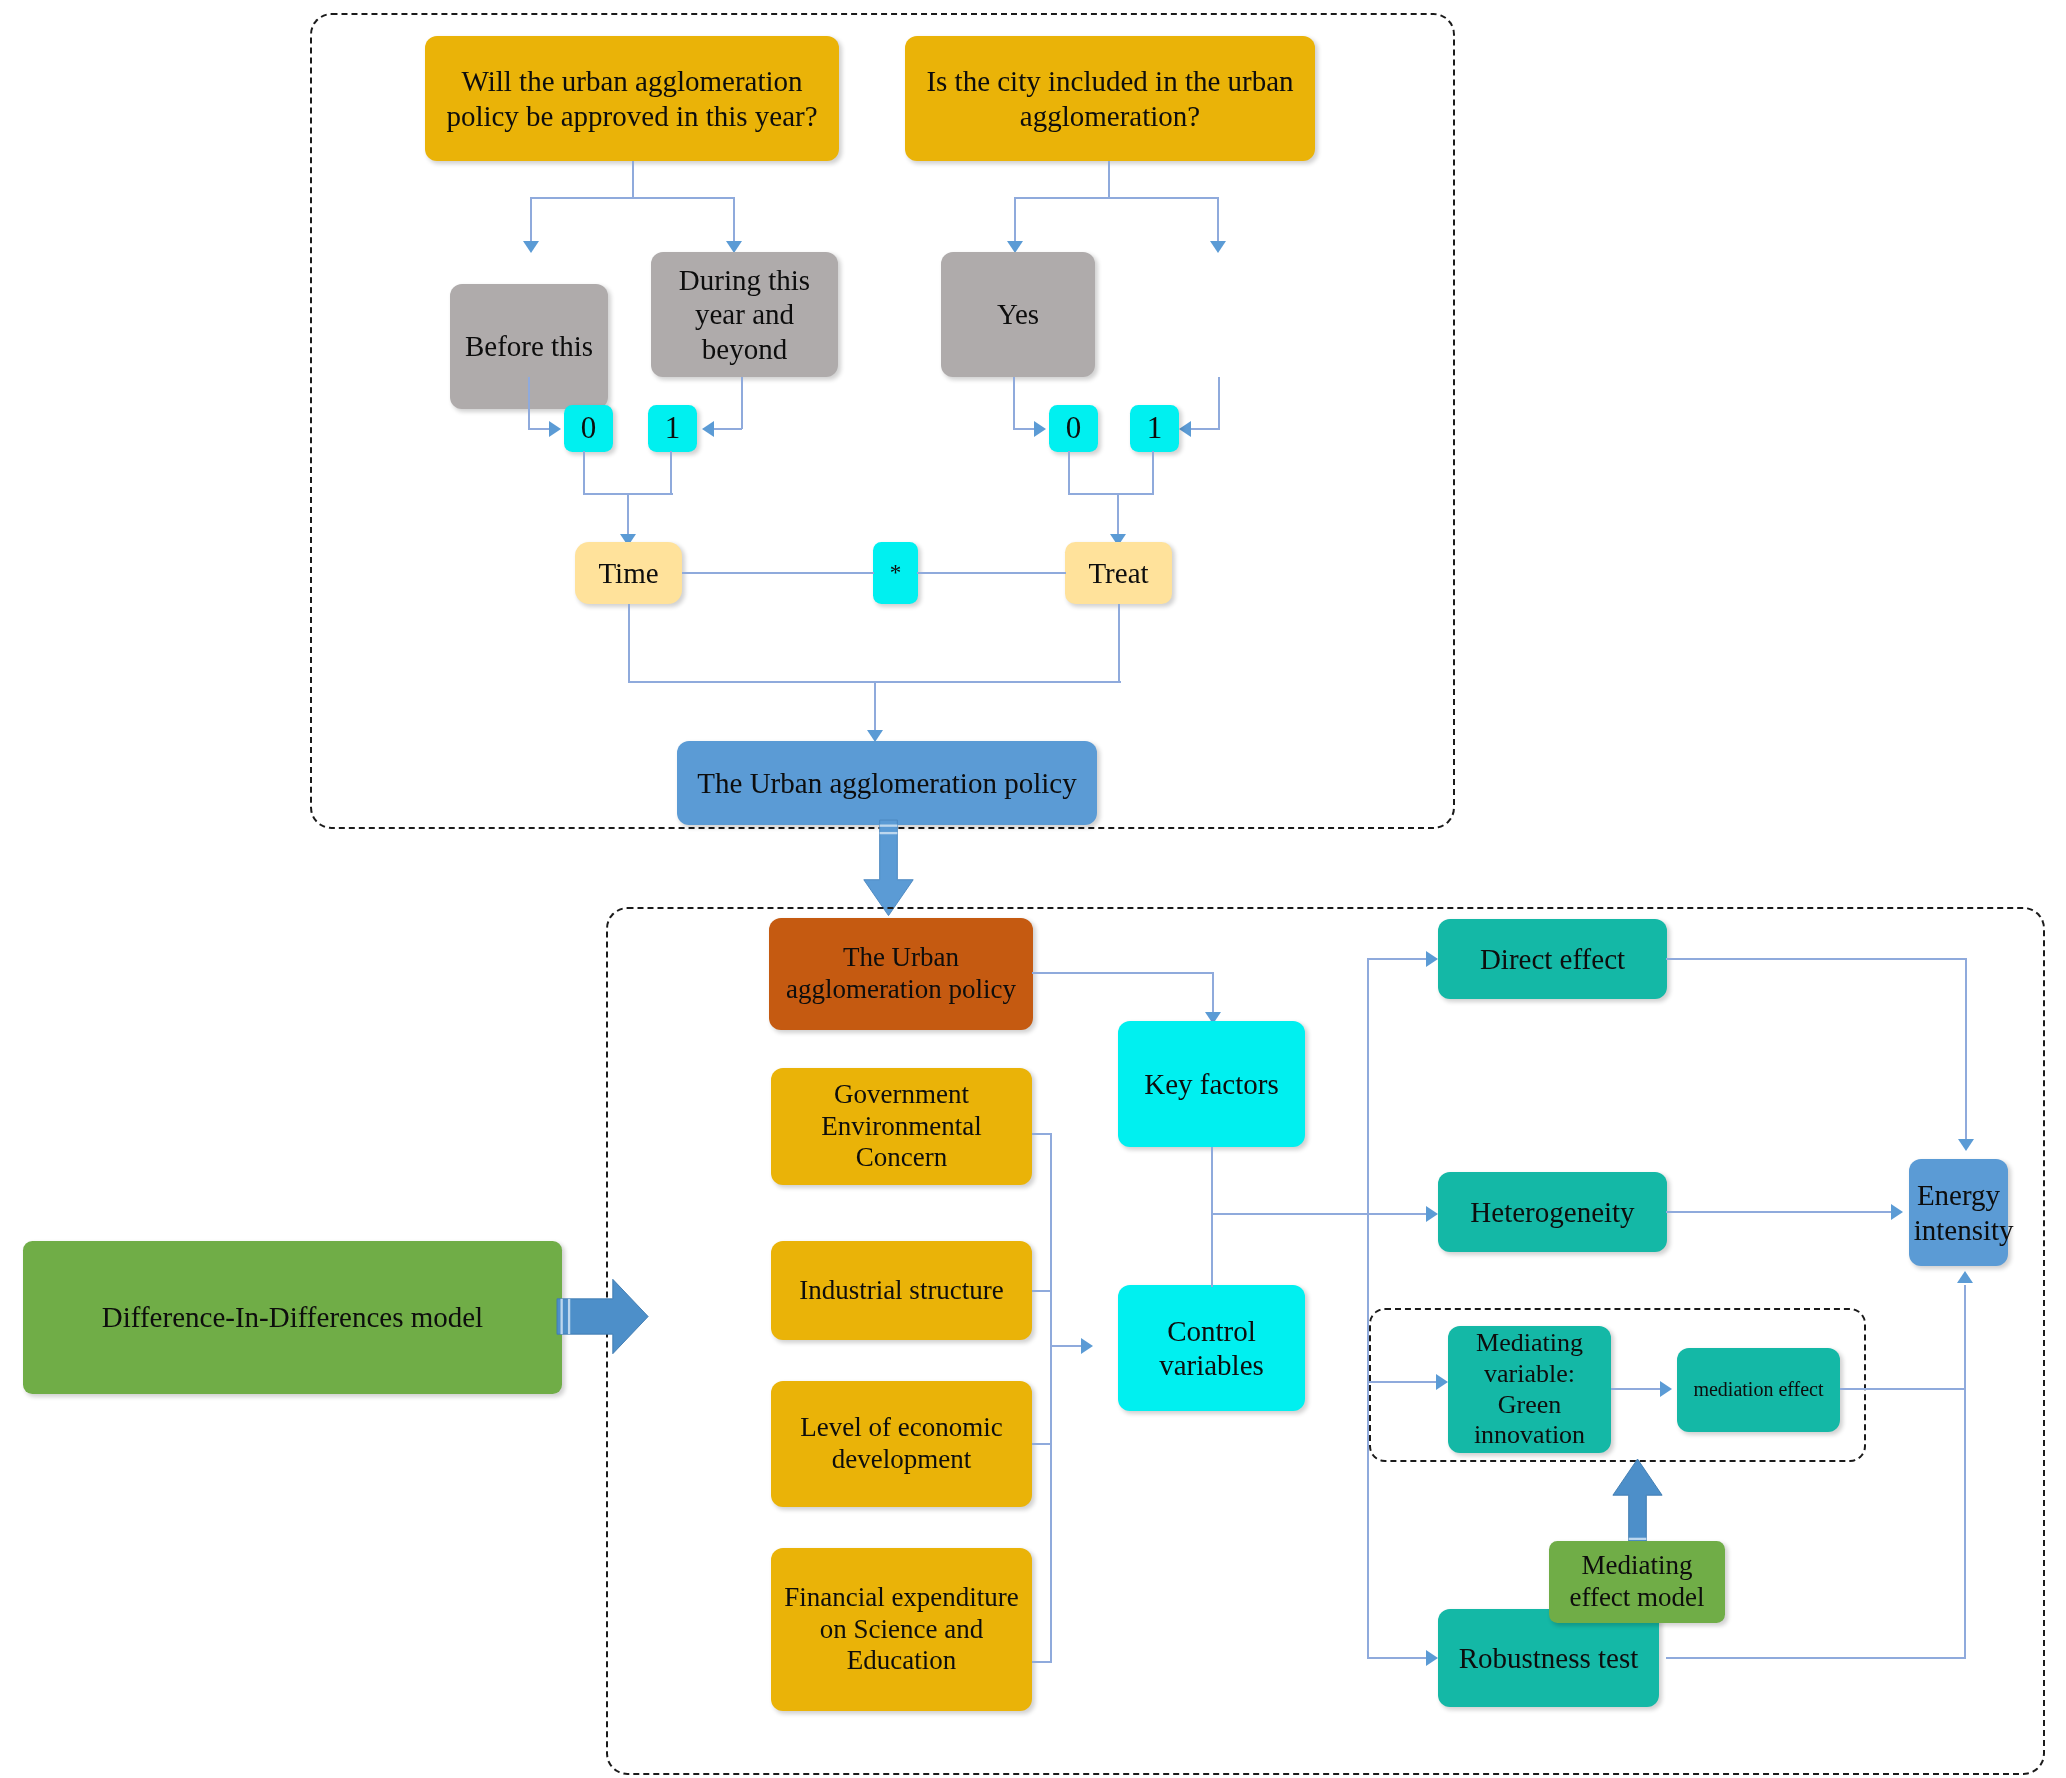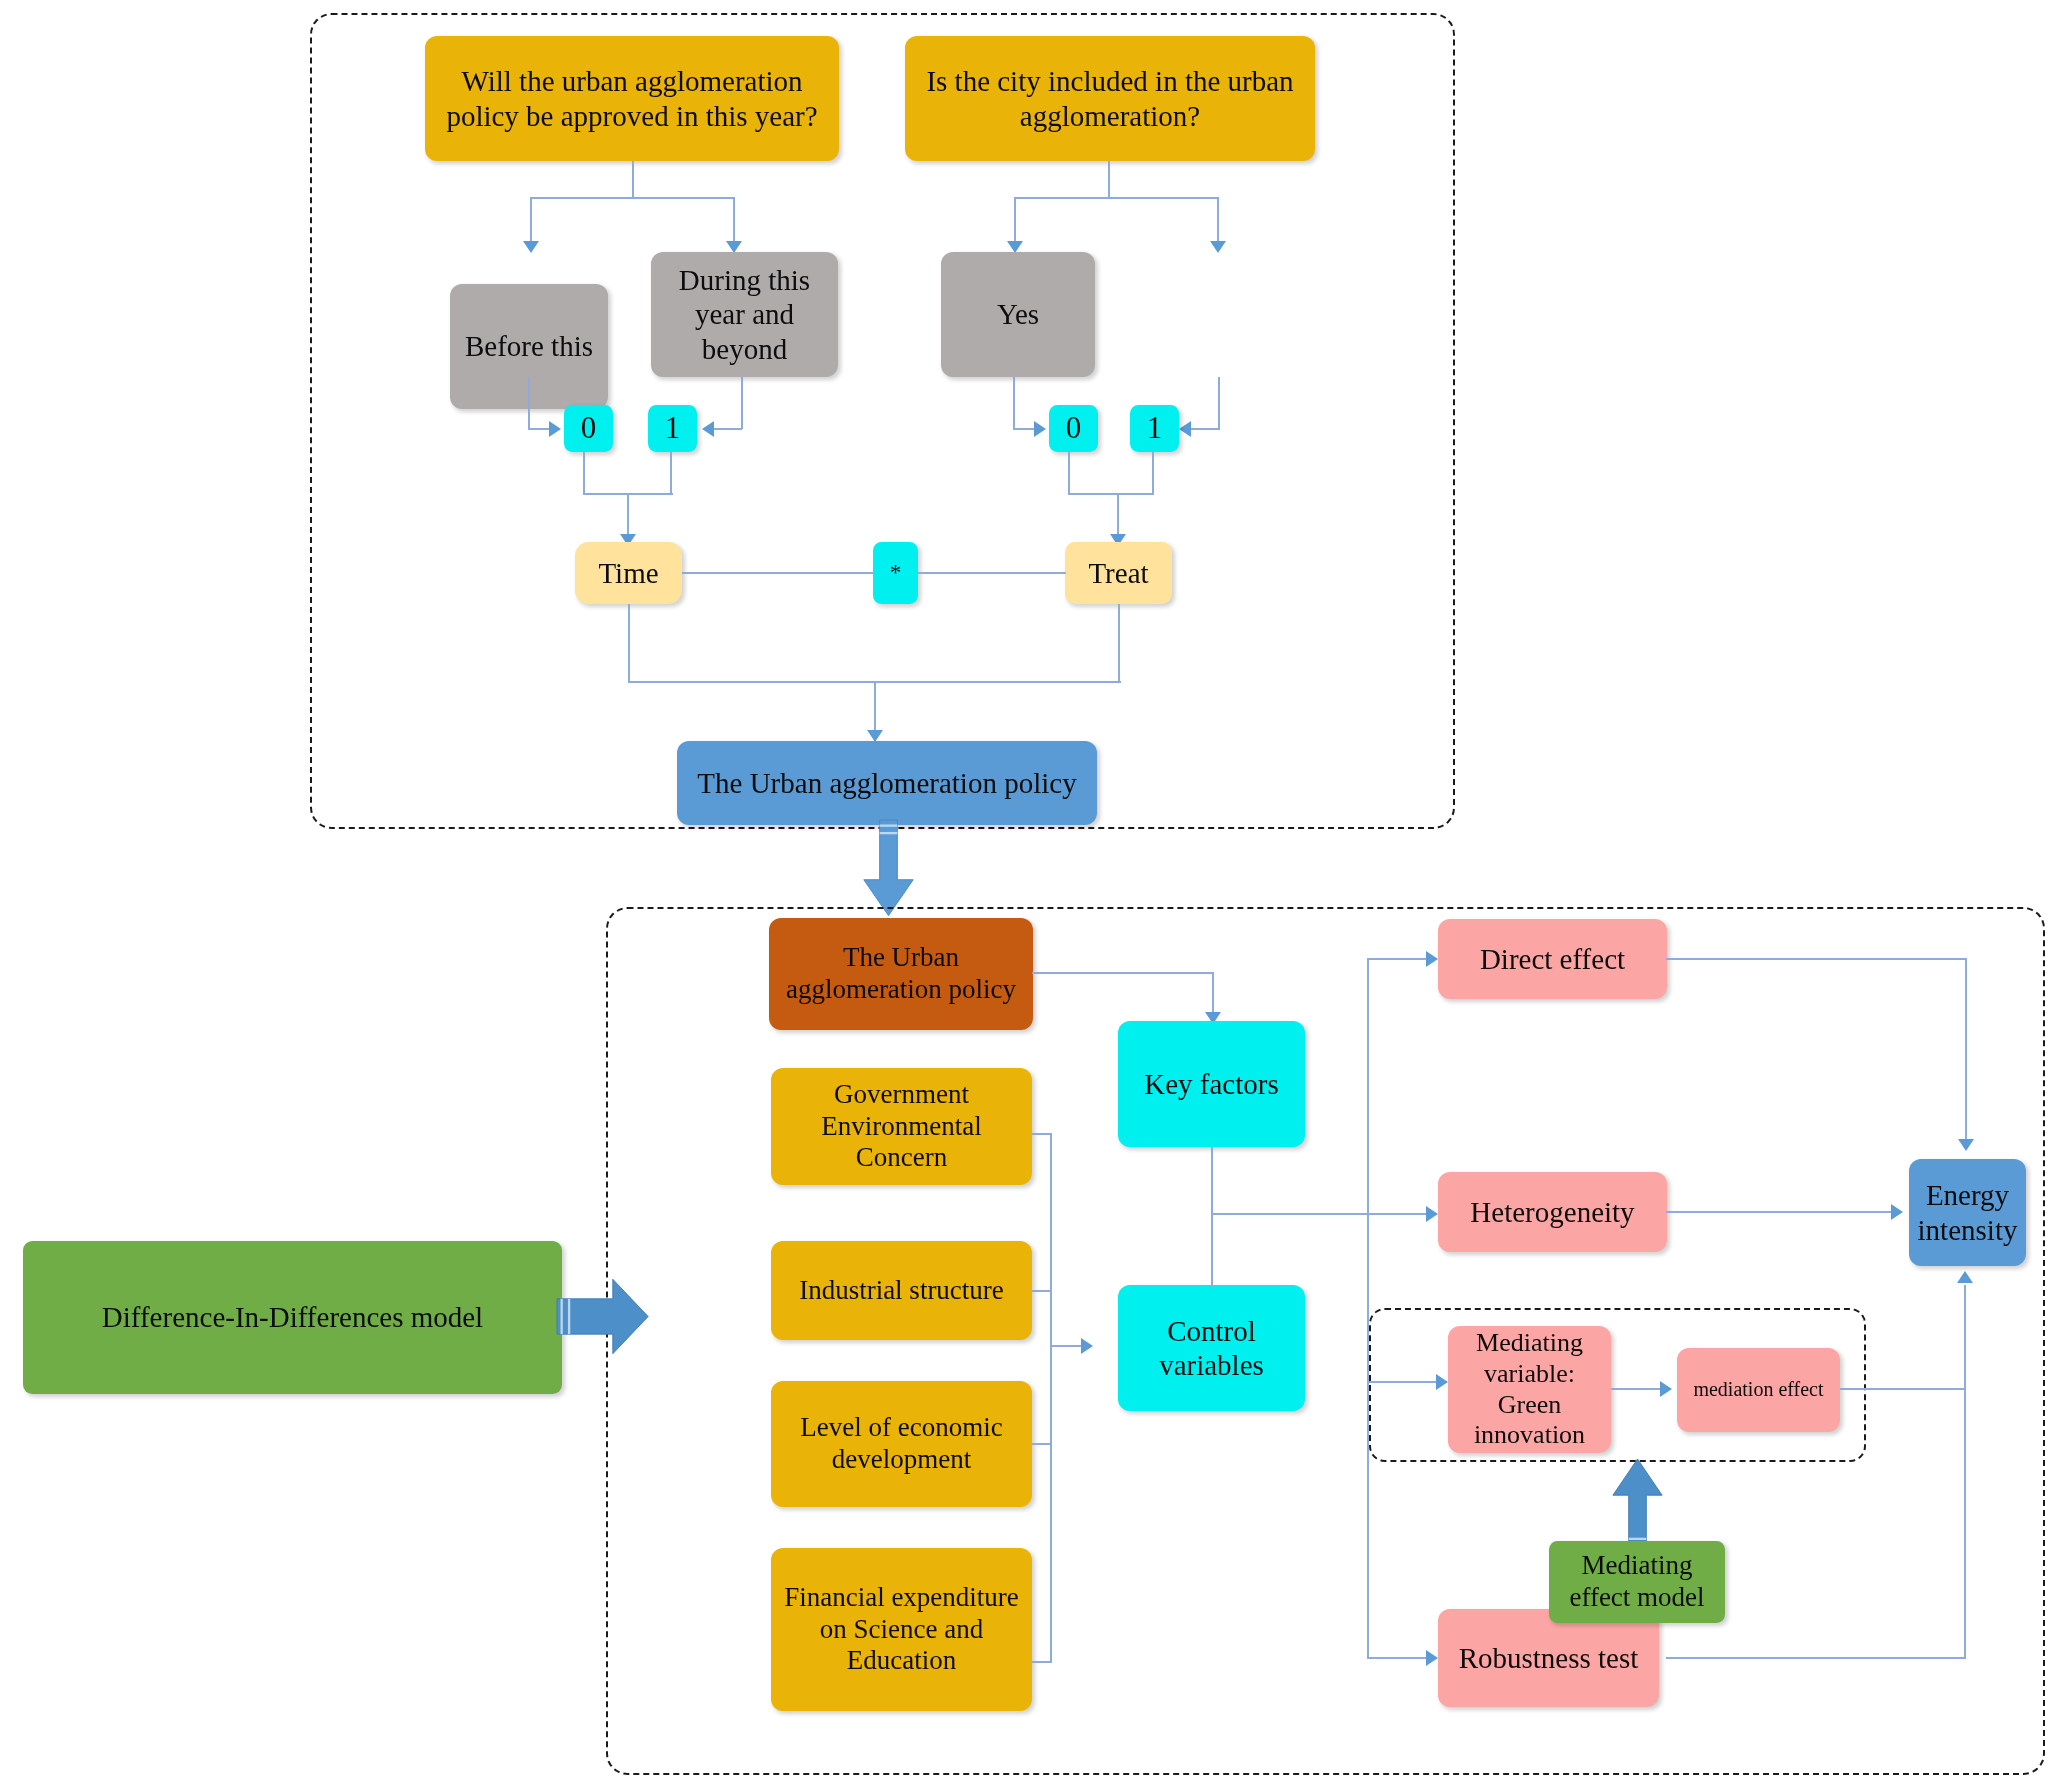--- a/index.html
+++ b/index.html
@@ -19,21 +19,21 @@
     box-shadow:2.8px 2.8px 4.2px rgba(0,0,0,.18);
   }
   .node span{display:block;width:100%;}
 
   .peach   {background:#eab308;}
   .gray    {background:#AFABAB;}
   .cyan    {background:#00F0F0;}
   .gold    {background:#FFE29B;}
   .blue    {background:#5B9BD5;}
   .brown   {background:#C55A11;}
-  .palegrn {background:#fca5a5;}
+  .palegrn {background:#14b8a6;}
   .green   {background:#70AD47;}
 
   
   .panel{
     position:absolute;
     box-sizing:border-box;
     border:2.3px dashed #1a1a1a;
     border-radius:21.5px;
     background:transparent;
   }
@@ -253,21 +253,21 @@
     <svg width="55" height="91" viewBox="0 0 118 196">
       <polygon points="59,0 112,78 78,78 78,196 40,196 40,78 6,78" fill="#4D8FC9" stroke="#3F7BB0" stroke-width="2"></polygon>
       <line x1="40" y1="172" x2="78" y2="172" stroke="#BDD7EE" stroke-width="5"></line>
       <line x1="40" y1="186" x2="78" y2="186" stroke="#BDD7EE" stroke-width="5"></line>
     </svg>
   </div>
   <div class="node green" style="left:1549px;top:1541px;width:176px;height:82px;font-size:27px;border-radius:8.4px;">
     <span>Mediating effect model</span>
   </div>
 
-  <div class="node blue" style="left:1909px;top:1159px;width:117px;height:107px;font-size:29px;">
+  <div class="node blue" style="left:1909px;top:1159px;width:99px;height:107px;font-size:29px;">
     <span>Energy intensity</span>
   </div>
 
   <div class="ln lnh" style="left:1666px;top:958px;width:301px;"></div>
   <div class="ln lnv" style="left:1965px;top:958px;height:183px;"></div>
   <div class="arw arw-d" style="left:1958px;top:1139px;"></div>
 
   <div class="ln lnh" style="left:1666px;top:1211px;width:226px;"></div>
   <div class="arw arw-r" style="left:1891px;top:1204px;"></div>
 

